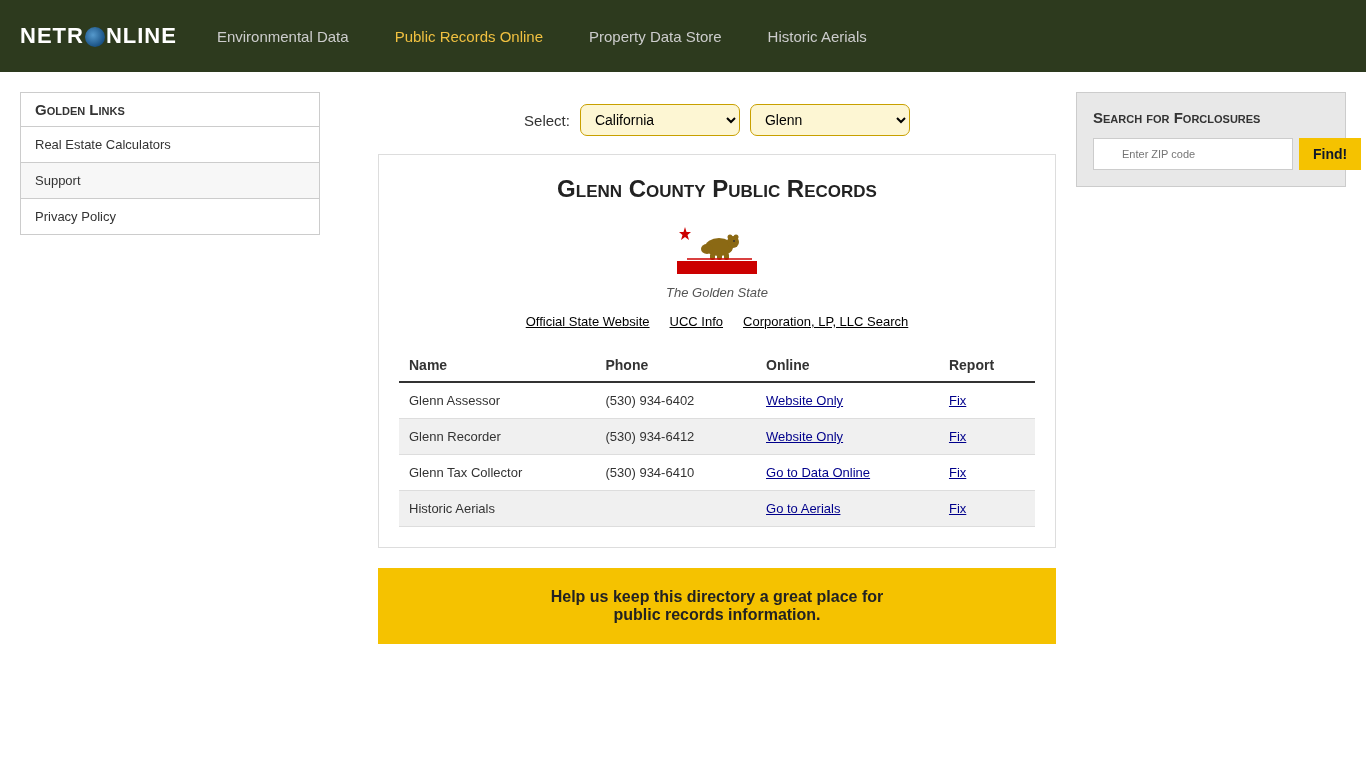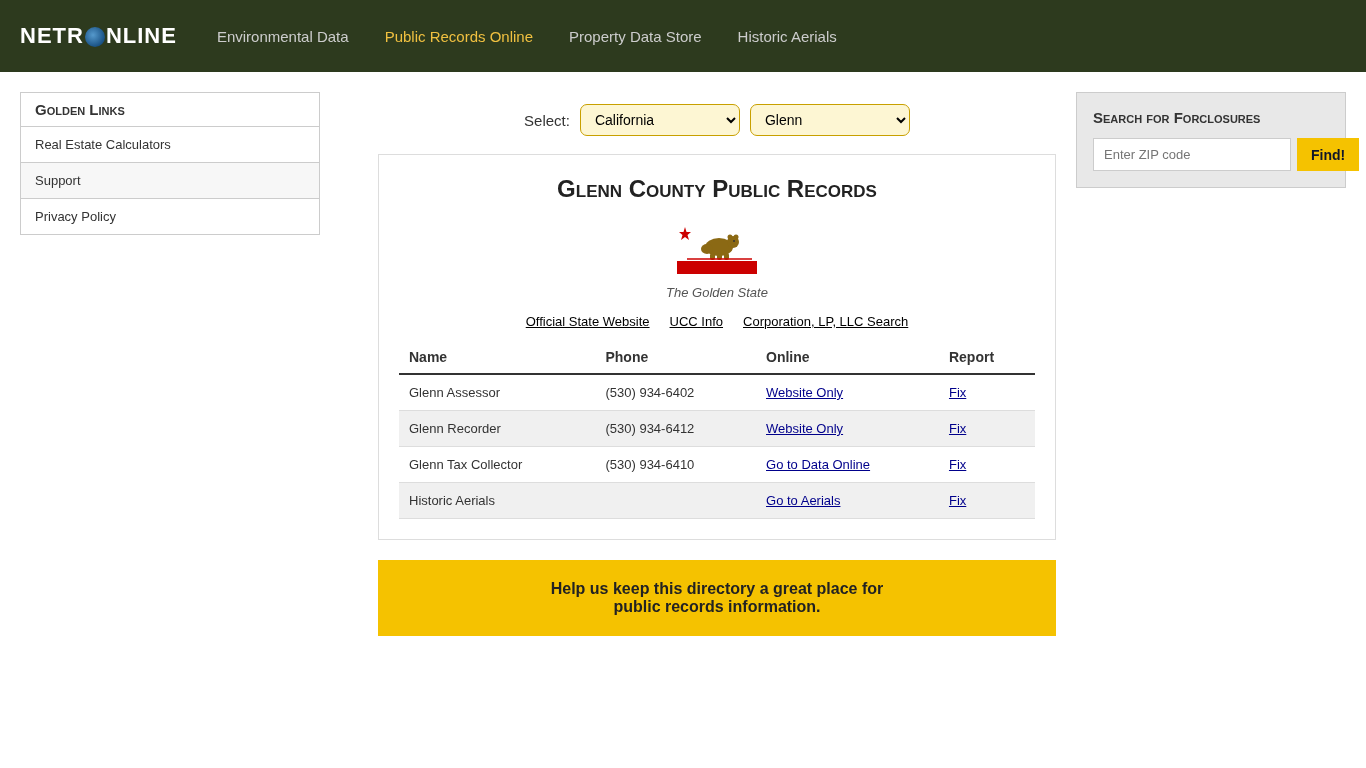--- a/index.html
+++ b/index.html
@@ -14,21 +14,21 @@
       height: 72px;
     }
     .logo {
       color: #fff;
       font-size: 22px;
       font-weight: bold;
       letter-spacing: 1px;
       margin-right: 40px;
       white-space: nowrap;
     }
-    nav { display: flex; gap: 36px; }
+    nav { display: flex; gap: 46px; }
     nav a {
       color: #ccc;
       text-decoration: none;
       font-size: 15px;
     }
     nav a.active { color: #f0c040; }
 
     
     .page-wrapper { display: flex; padding: 20px; gap: 20px; max-width: 1366px; }
     .sidebar { width: 300px; flex-shrink: 0; }
@@ -100,21 +100,21 @@
       text-align: center;
       font-style: italic;
       font-size: 13px;
       color: #555;
       margin-bottom: 14px;
     }
     .state-links {
       display: flex;
       justify-content: center;
       gap: 20px;
-      margin-bottom: 12px;
+      margin-bottom: 20px;
     }
     .state-links a {
       color: #000;
       text-decoration: underline;
       font-size: 13px;
     }
 
     
     table { width: 100%; border-collapse: collapse; margin-top: 10px; }
     thead tr { border-bottom: 2px solid #333; }
@@ -143,23 +143,23 @@
     .foreclosure-title {
       font-variant: small-caps;
       font-size: 15px;
       font-weight: bold;
       color: #333;
       margin-bottom: 12px;
     }
     .foreclosure-input-row { display: flex; gap: 6px; }
     .foreclosure-input-row input {
       flex: 1;
-      padding: 8px 10px;
+      padding: 8px 28px;
       border: 1px solid #ccc;
-      font-size: 13px;
+      font-size: 11px;
       background: #fff;
     }
     .find-btn {
       background: #f5c200;
       border: none;
       padding: 8px 14px;
       font-size: 14px;
       font-weight: bold;
       cursor: pointer;
       color: #0f172a;

